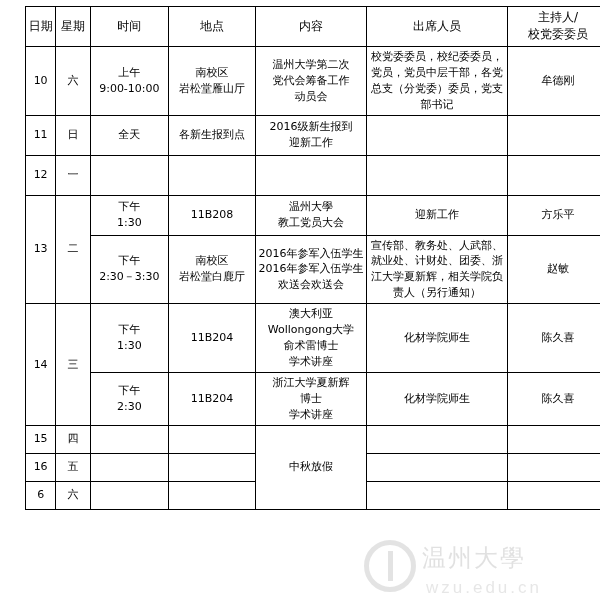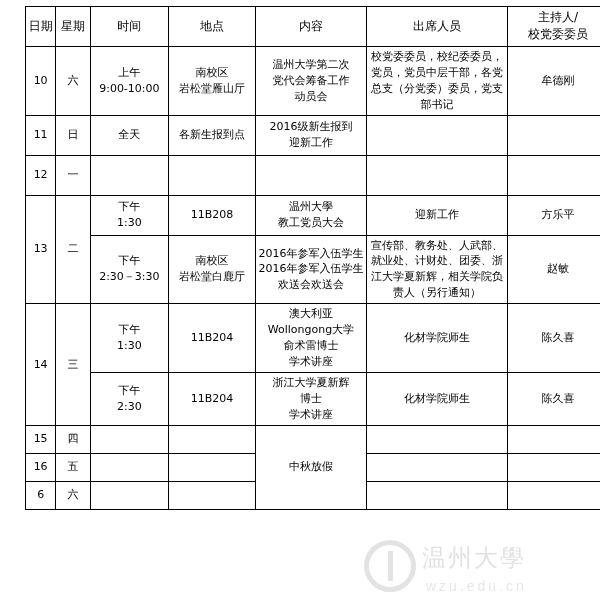--- a/index.html
+++ b/index.html
@@ -92,21 +92,21 @@
     top: 8px;
     font-size: 24px;
     letter-spacing: 2px;
     color: #c4c4c4;
     font-family: "DejaVu Sans", "Liberation Sans", sans-serif;
   }
   .wm-sub {
     position: absolute;
     left: 62px;
     top: 44px;
-    font-size: 14px;
+    font-size: 17px;
     letter-spacing: 3px;
     color: #cfcfcf;
     font-family: "Liberation Sans", sans-serif;
   }
 </style>
 </head>
 <body>
 
 <div class="sheet">
   <table class="schedule">

